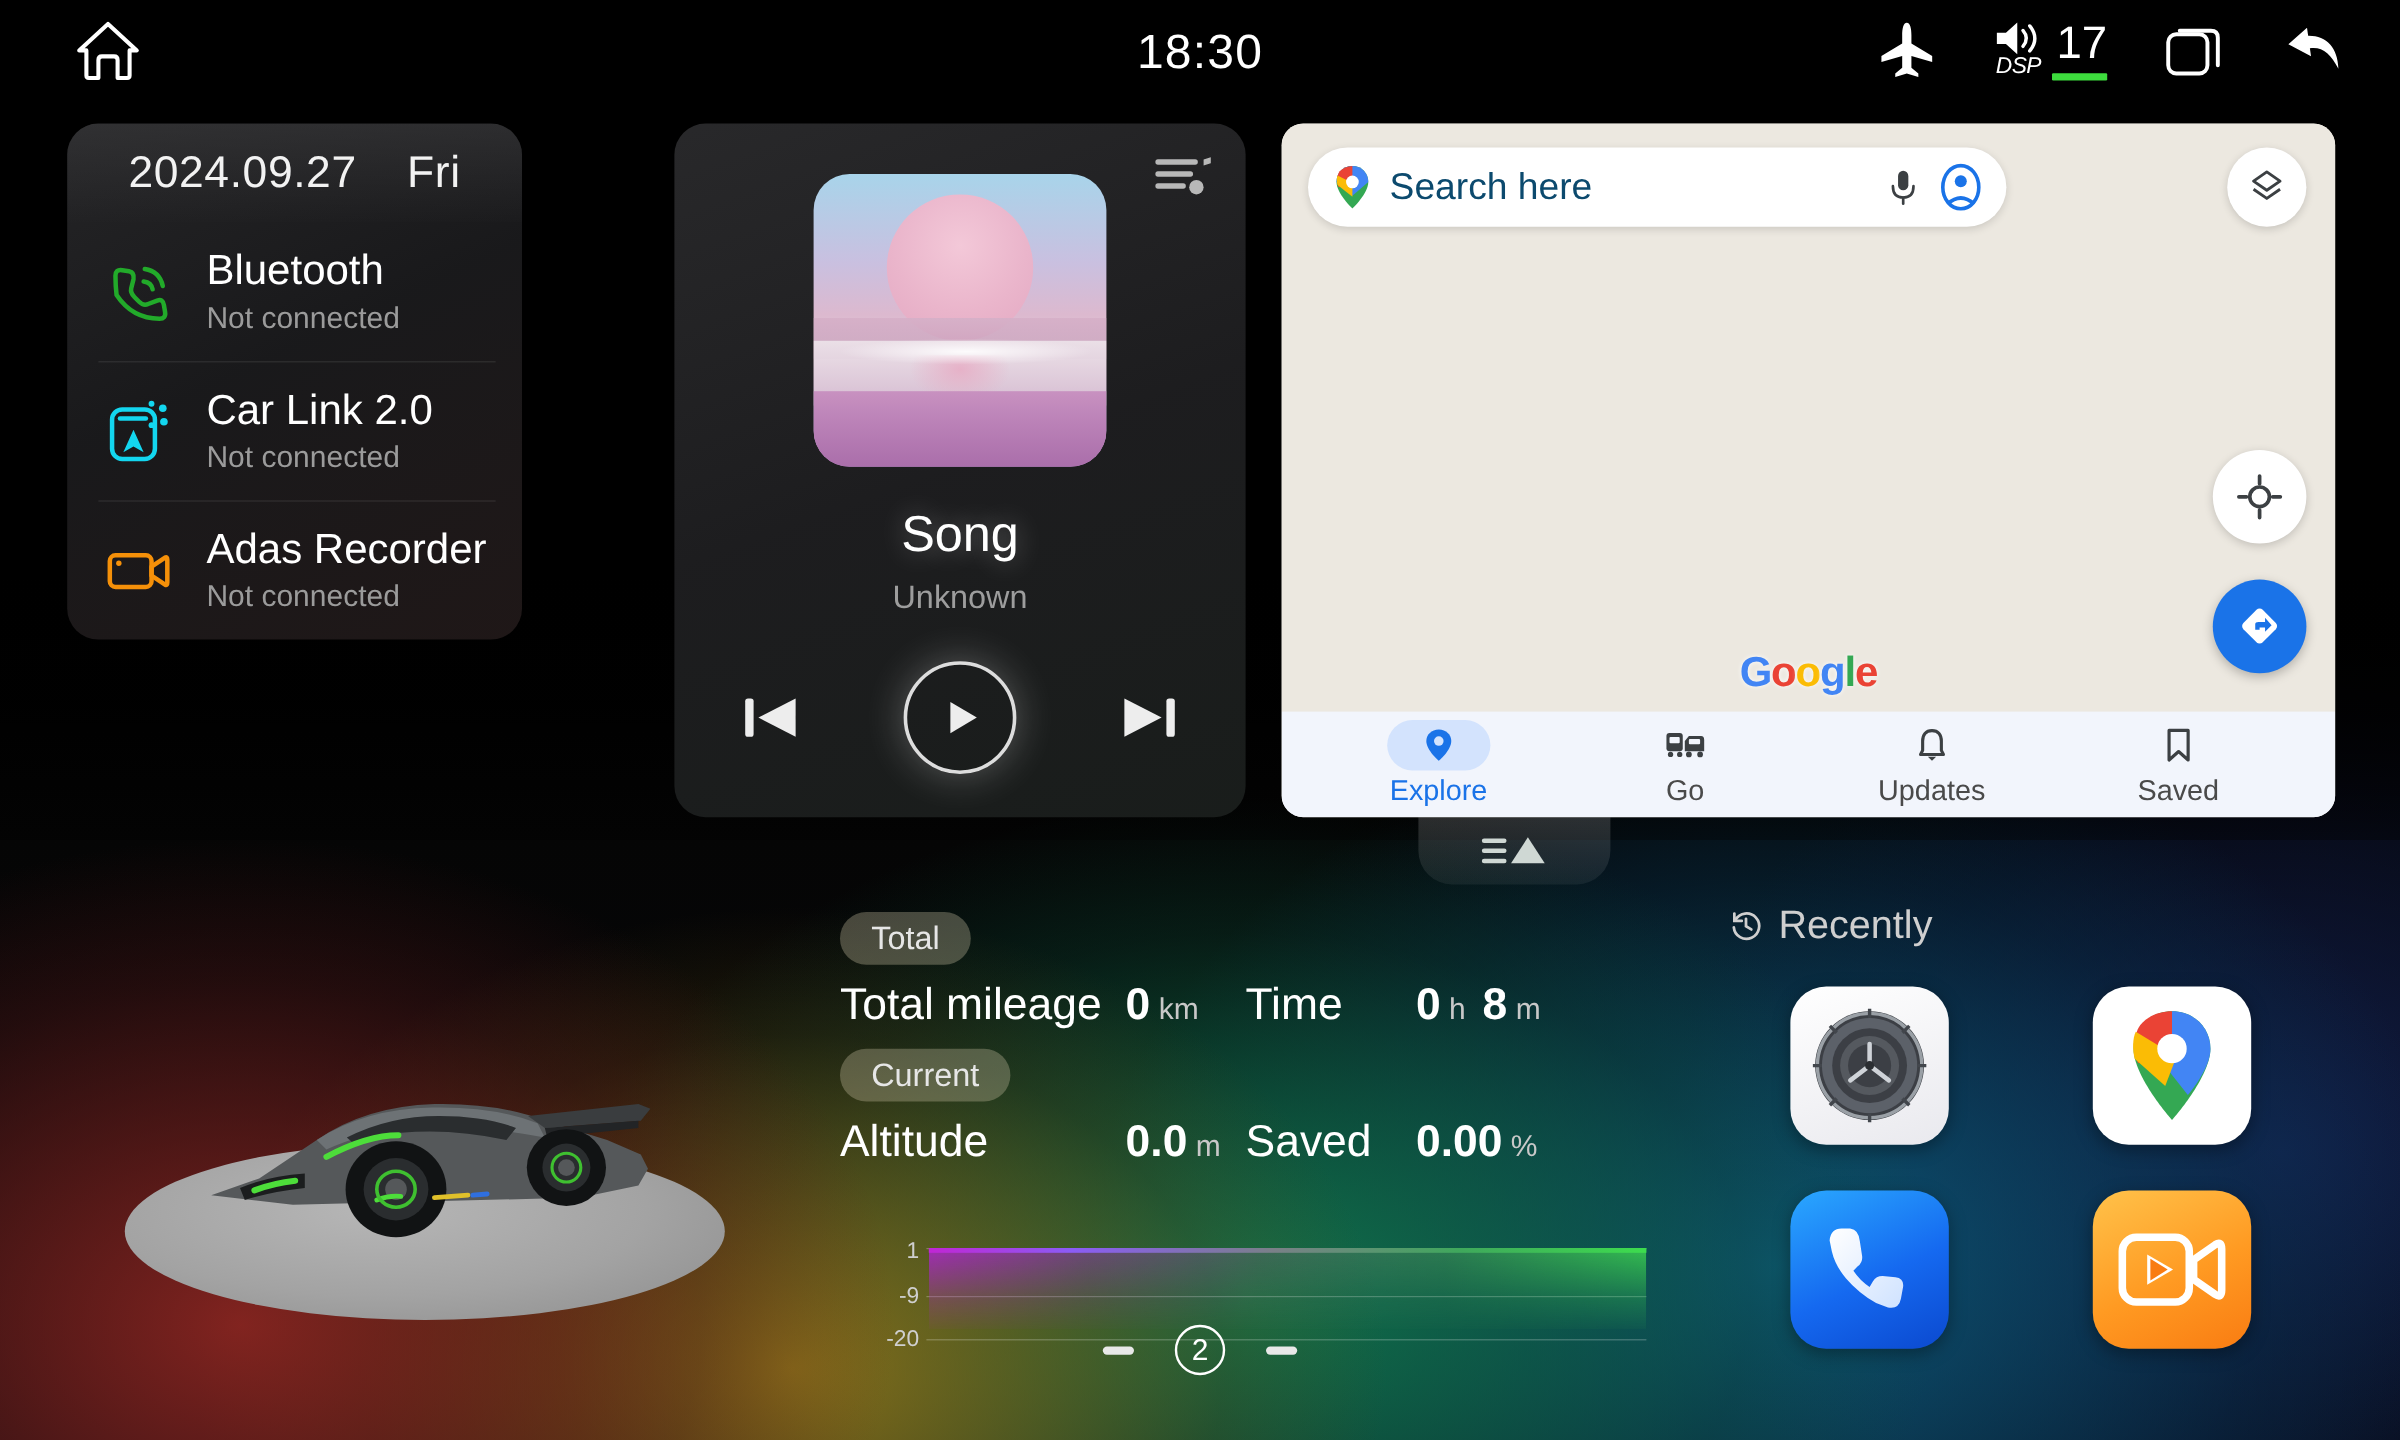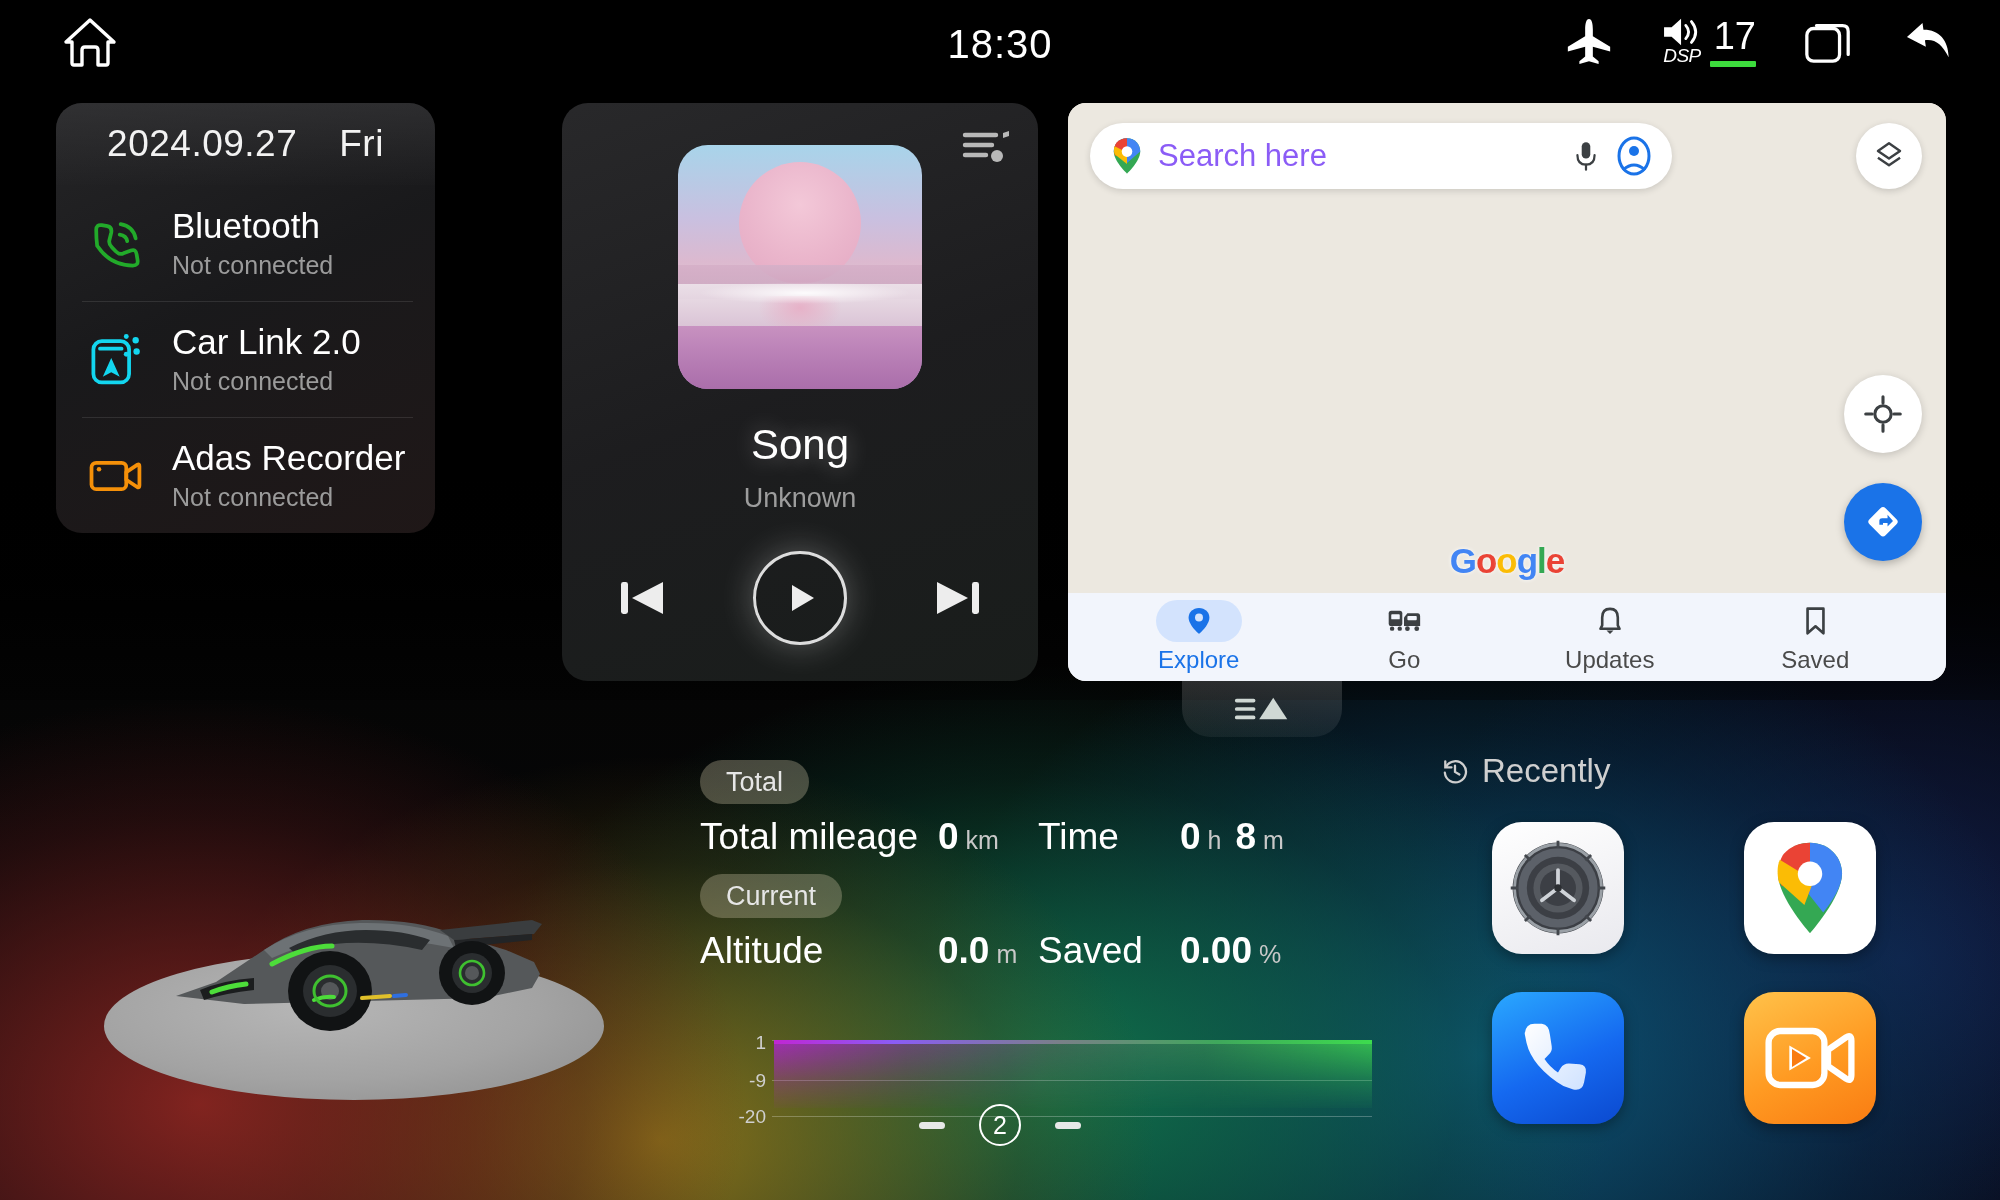--- a/index.html
+++ b/index.html
@@ -135,21 +135,21 @@
     position:absolute; left:1068px; top:103px; width:878px; height:578px;
     border-radius:18px; z-index:20; overflow:hidden; background:#ece8e0;
   }
   #map-surface{ position:absolute; inset:0 0 88px 0; background:#ece8e0; }
   #map-searchbar{
     position:absolute; left:22px; top:20px; width:582px; height:66px;
     background:#fff; border-radius:34px; display:flex; align-items:center;
     padding:0 18px 0 22px; gap:16px; box-shadow:0 2px 7px rgba(0,0,0,0.14);
     cursor:text;
   }
-  #map-search-text{ flex:1; font-size:31px; color:#8b5cf6; }
+  #map-search-text{ flex:1; font-size:31px; color:#0c4a6e; }
   #map-layers{
     position:absolute; right:24px; top:20px; width:66px; height:66px; border-radius:50%;
     background:#fff; display:flex; align-items:center; justify-content:center;
     box-shadow:0 2px 7px rgba(0,0,0,0.16); cursor:pointer;
   }
   #map-locate{
     position:absolute; right:24px; top:272px; width:78px; height:78px; border-radius:50%;
     background:#fff; display:flex; align-items:center; justify-content:center;
     box-shadow:0 2px 8px rgba(0,0,0,0.18); cursor:pointer;
   }

